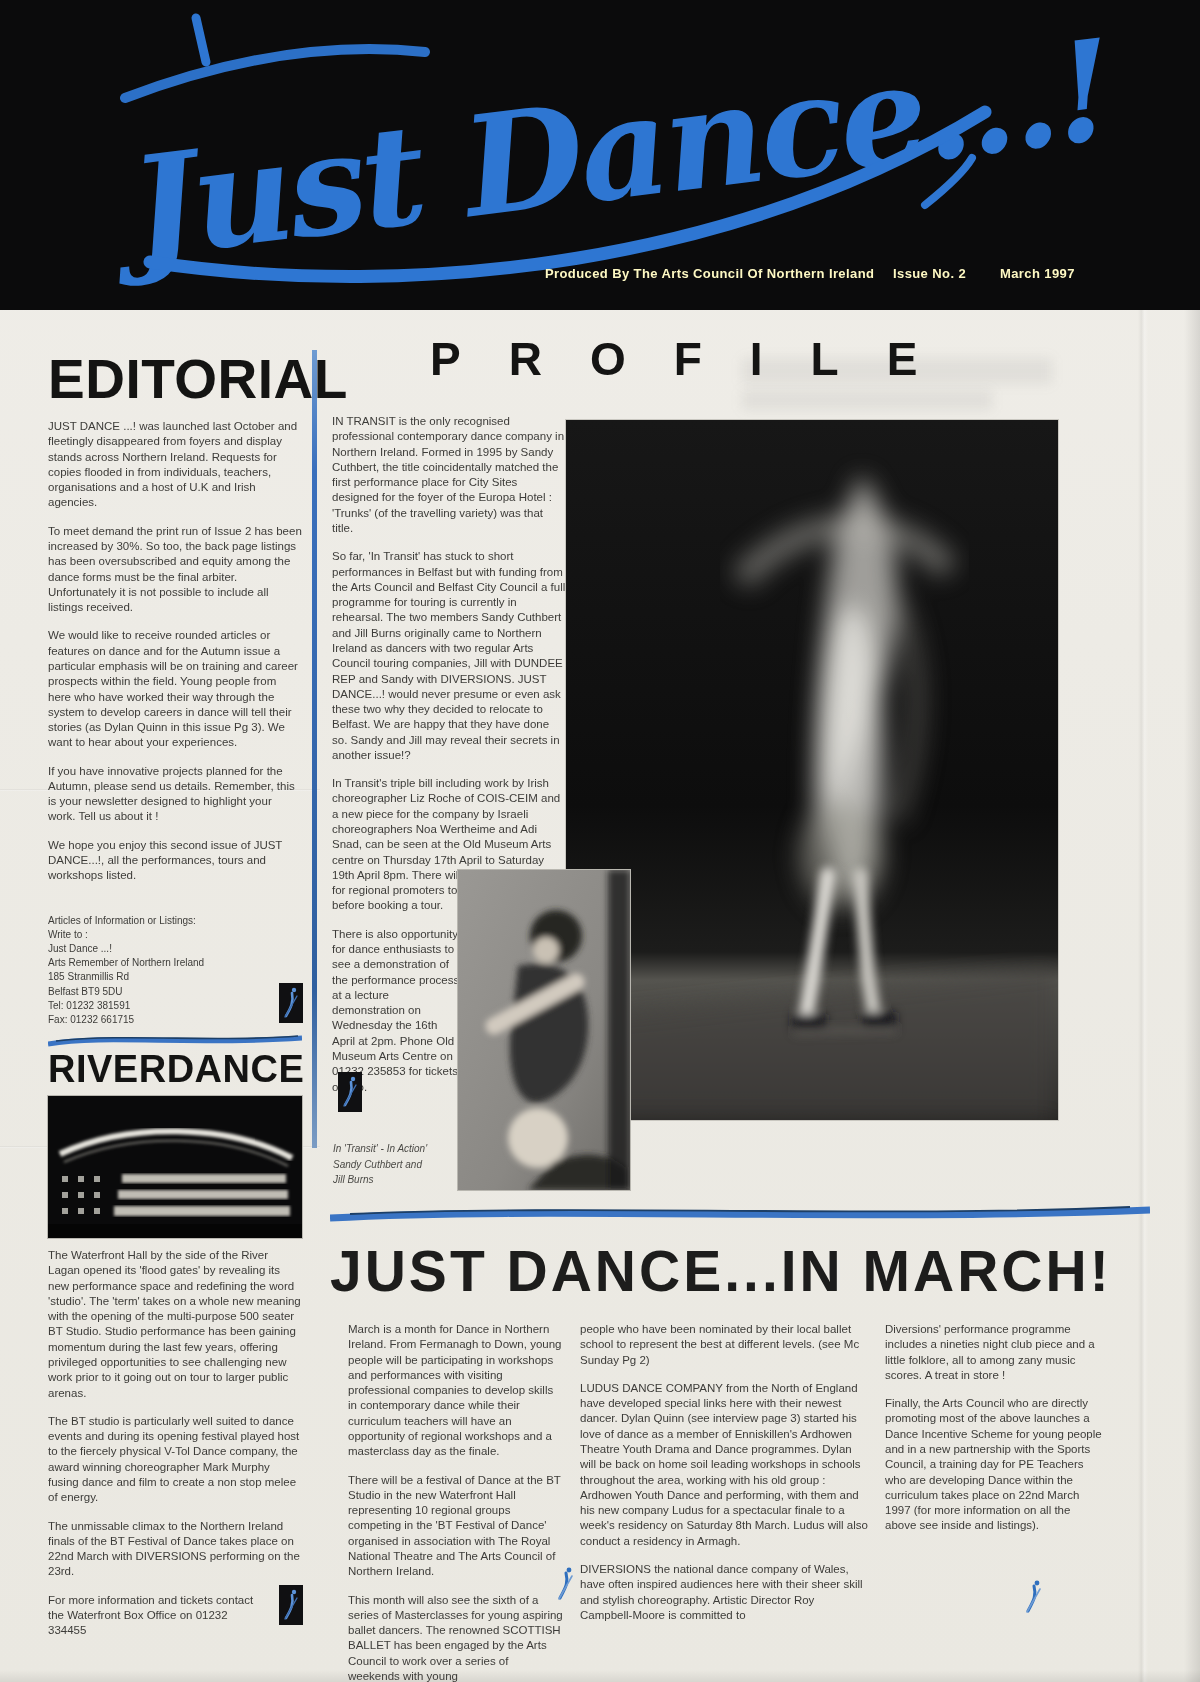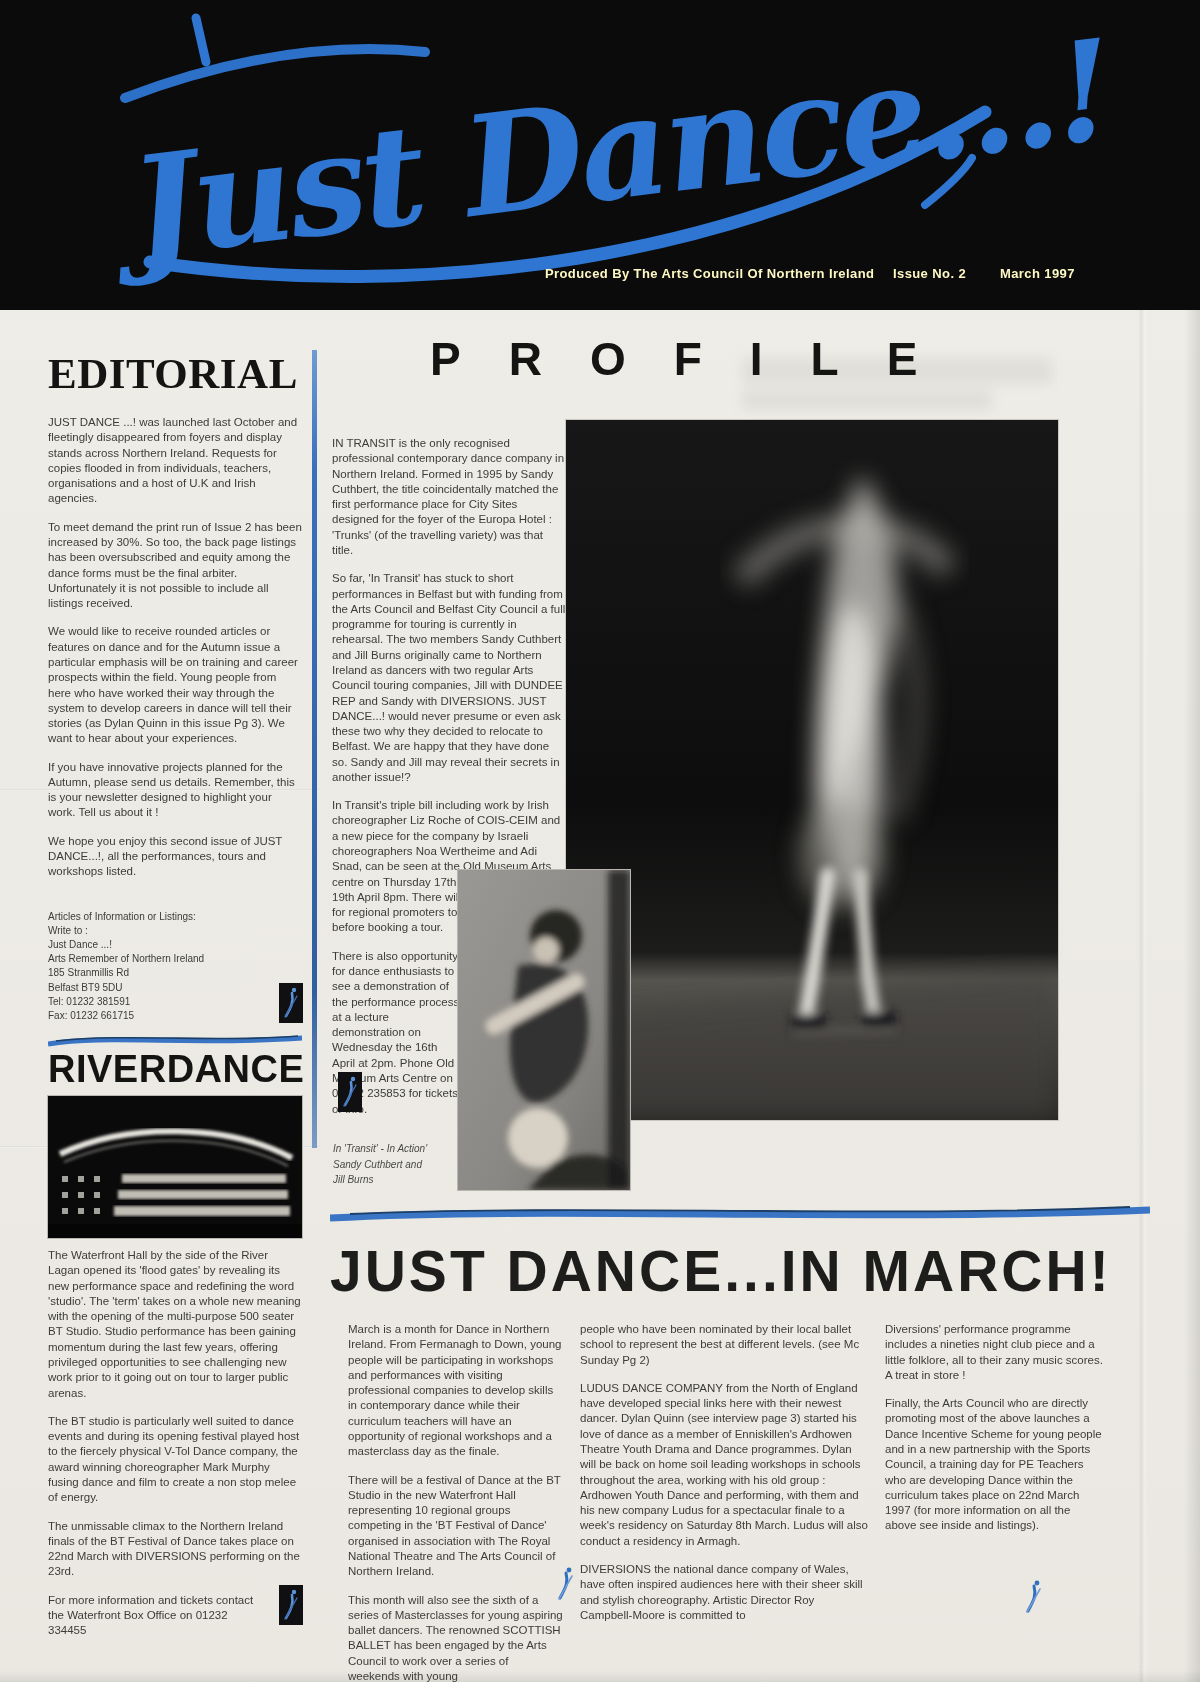--- a/index.html
+++ b/index.html
@@ -7,28 +7,28 @@
         background:linear-gradient(180deg,#f0eee9 0%,#edebe5 38%,#eae8e1 100%);
         font-family:"Liberation Sans",sans-serif;color:#3b3a38;}
   
   .masthead{position:absolute;left:0;top:0;width:1200px;height:310px;background:#0b0b0c;overflow:hidden;}
   .credit{position:absolute;top:266px;color:#fef9c3;font-size:13px;font-weight:bold;letter-spacing:.4px;}
   
   .para{margin:0 0 13px;font-size:11.5px;line-height:1.33;color:#3d3c39;}
   .h-black{font-weight:bold;color:#141413;line-height:1;}
   
   .editorial{position:absolute;left:48px;top:352px;width:254px;}
-  .editorial h1{font-size:43px;letter-spacing:.5px;margin:0 0 20px;font-family:Liberation Serif, serif;}
+  .editorial h1{font-size:55px;letter-spacing:.5px;margin:0 0 12px;}
   .contact{font-size:10px;line-height:1.42;color:#3d3c39;margin-top:30px;}
   
   .vrule{position:absolute;left:312px;top:350px;width:5px;height:798px;
          background:linear-gradient(180deg,#6e9bd2,#3a6fbc 15%,#2f5f9f 80%,#7b9cc4);}
   
   .profile-title{position:absolute;left:430px;top:332px;font-size:46px;font-weight:bold;color:#141413;letter-spacing:48px;white-space:nowrap;}
-  .profile-text{position:absolute;left:332px;top:436px;width:234px;}
+  .profile-text{position:absolute;left:332px;top:414px;width:234px;}
   .profile-text .narrow{width:128px;}
   .photo-large{position:absolute;left:566px;top:420px;width:492px;height:700px;box-shadow:0 0 0 1px #c9c7c0;}
   .photo-small{position:absolute;left:458px;top:870px;width:172px;height:320px;box-shadow:0 0 0 1px #b9b7b0;}
   .caption{position:absolute;left:333px;top:1141px;width:114px;text-align:left;font-size:10px;font-style:italic;line-height:1.55;color:#4a4945;}
   
   .riv-title{position:absolute;left:48px;top:1050px;font-size:38px;font-weight:bold;color:#141413;letter-spacing:.5px;}
   .photo-riv{position:absolute;left:48px;top:1096px;width:254px;height:142px;box-shadow:0 0 0 1px #b9b7b0;}
   .riv-text{position:absolute;left:48px;top:1248px;width:254px;}
   
   .divider-h{position:absolute;left:330px;top:1202px;width:820px;height:22px;}
@@ -241,21 +241,21 @@
       <p class="para">March is a month for Dance in Northern Ireland. From Fermanagh to Down, young people will be participating in workshops and performances with visiting professional companies to develop skills in contemporary dance while their curriculum teachers will have an opportunity of regional workshops and a masterclass day as the finale.</p>
       <p class="para">There will be a festival of Dance at the BT Studio in the new Waterfront Hall representing 10 regional groups competing in the 'BT Festival of Dance' organised in association with The Royal National Theatre and The Arts Council of Northern Ireland.</p>
       <p class="para">This month will also see the sixth of a series of Masterclasses for young aspiring ballet dancers. The renowned SCOTTISH BALLET has been engaged by the Arts Council to work over a series of weekends with young</p>
     </div>
     <div>
       <p class="para">people who have been nominated by their local ballet school to represent the best at different levels. (see Mc Sunday Pg 2)</p>
       <p class="para">LUDUS DANCE COMPANY from the North of England have developed special links here with their newest dancer. Dylan Quinn (see interview page 3) started his love of dance as a member of Enniskillen's Ardhowen Theatre Youth Drama and Dance programmes. Dylan will be back on home soil leading workshops in schools throughout the area, working with his old group : Ardhowen Youth Dance and performing, with them and his new company Ludus for a spectacular finale to a week's residency on Saturday 8th March. Ludus will also conduct a residency in Armagh.</p>
       <p class="para">DIVERSIONS the national dance company of Wales, have often inspired audiences here with their sheer skill and stylish choreography. Artistic Director Roy Campbell-Moore is committed to</p>
     </div>
     <div>
-      <p class="para">Diversions' performance programme includes a nineties night club piece and a little folklore, all to their zany music scores. A treat in store !</p>
+      <p class="para">Diversions' performance programme includes a nineties night club piece and a little folklore, all to among zany music scores. A treat in store !</p>
       <p class="para">Finally, the Arts Council who are directly promoting most of the above launches a Dance Incentive Scheme for young people and in a new partnership with the Sports Council, a training day for PE Teachers who are developing Dance within the curriculum takes place on 22nd March 1997 (for more information on all the above see inside and listings).</p>
     </div>
   </div>
 
   <svg class="acni-blue" style="left:552px;top:1562px" viewBox="0 0 26 44">
     <path d="M8 36 C 12 28 17 22 14 11" stroke="#2f6fbe" stroke-width="3" fill="none" stroke-linecap="round"></path>
     <path d="M7 37 L 20 14" stroke="#6d9bd4" stroke-width="1.6" stroke-linecap="round"></path>
     <circle cx="17" cy="8" r="2.4" fill="#2f6fbe"></circle>
   </svg>
   <svg class="acni-blue" style="left:1020px;top:1575px" viewBox="0 0 26 44">

